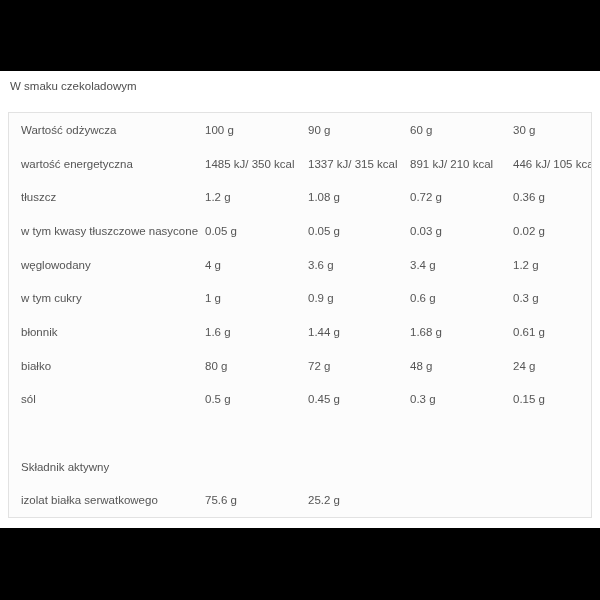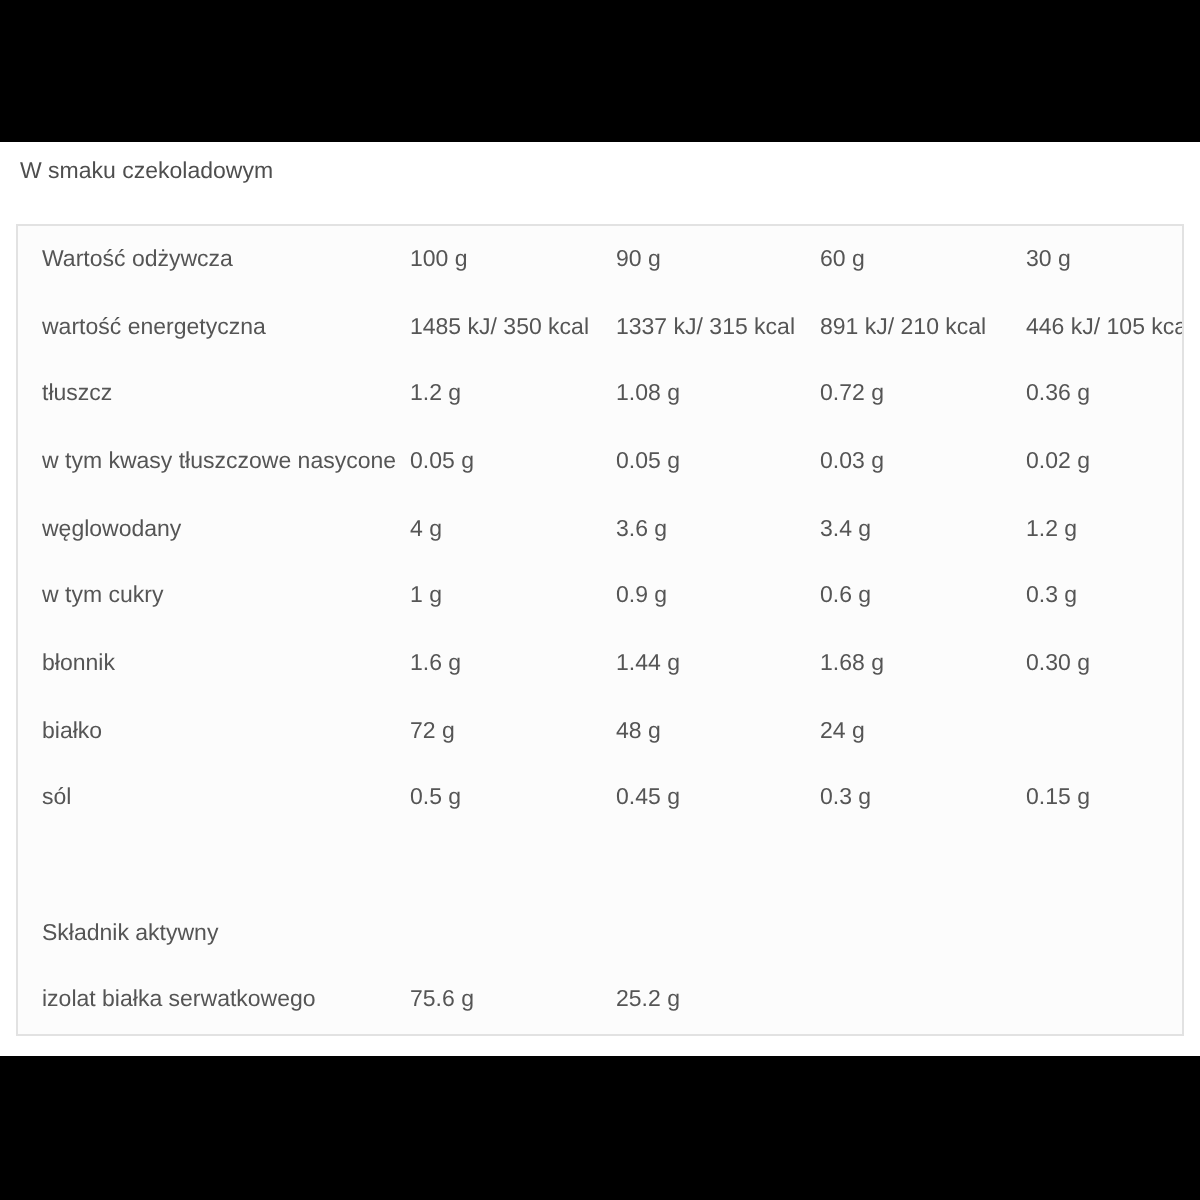--- a/index.html
+++ b/index.html
@@ -121,25 +121,26 @@
     <div class="t-cell">0.9 g</div>
     <div class="t-cell">0.6 g</div>
     <div class="t-cell">0.3 g</div>
   </div>
 
   <div class="t-row">
     <div class="t-cell label">błonnik</div>
     <div class="t-cell">1.6 g</div>
     <div class="t-cell">1.44 g</div>
     <div class="t-cell">1.68 g</div>
-    <div class="t-cell">0.30 g</div>
+    <div class="t-cell">0.61 g</div>
   </div>
 
   <div class="t-row">
     <div class="t-cell label">białko</div>
+    <div class="t-cell">80 g</div>
     <div class="t-cell">72 g</div>
     <div class="t-cell">48 g</div>
     <div class="t-cell">24 g</div>
   </div>
 
   <div class="t-row">
     <div class="t-cell label">sól</div>
     <div class="t-cell">0.5 g</div>
     <div class="t-cell">0.45 g</div>
     <div class="t-cell">0.3 g</div>

